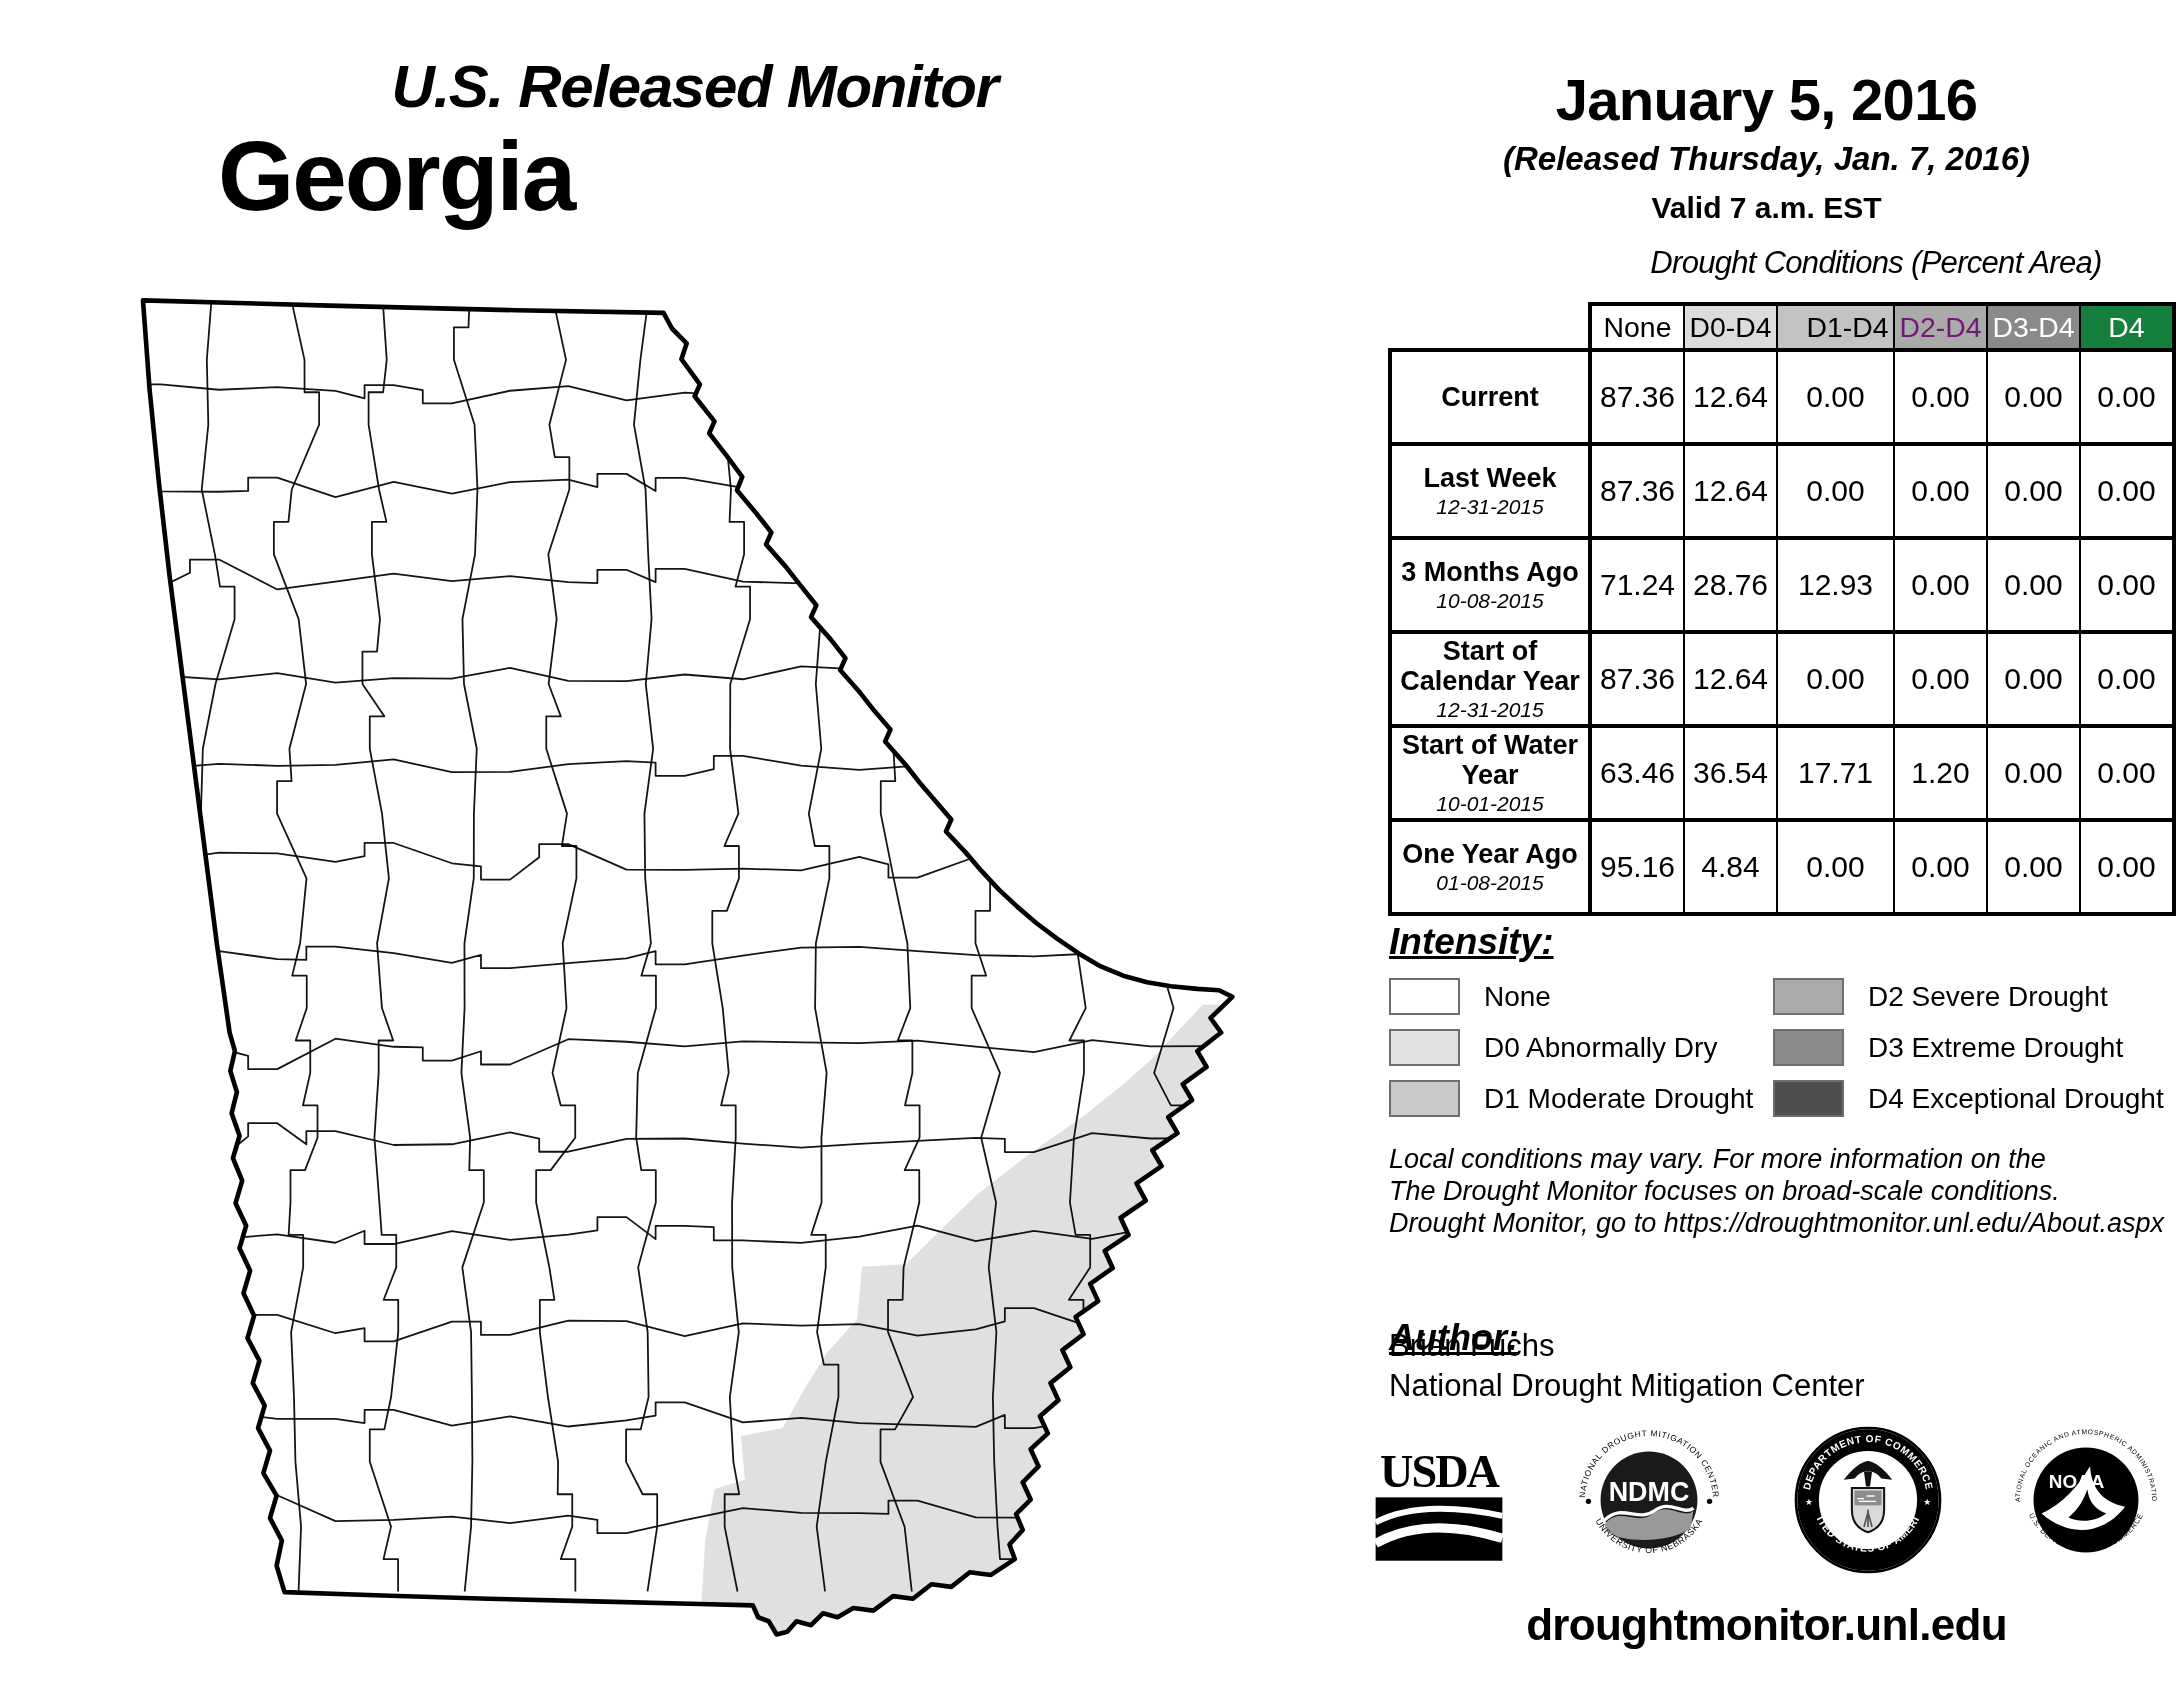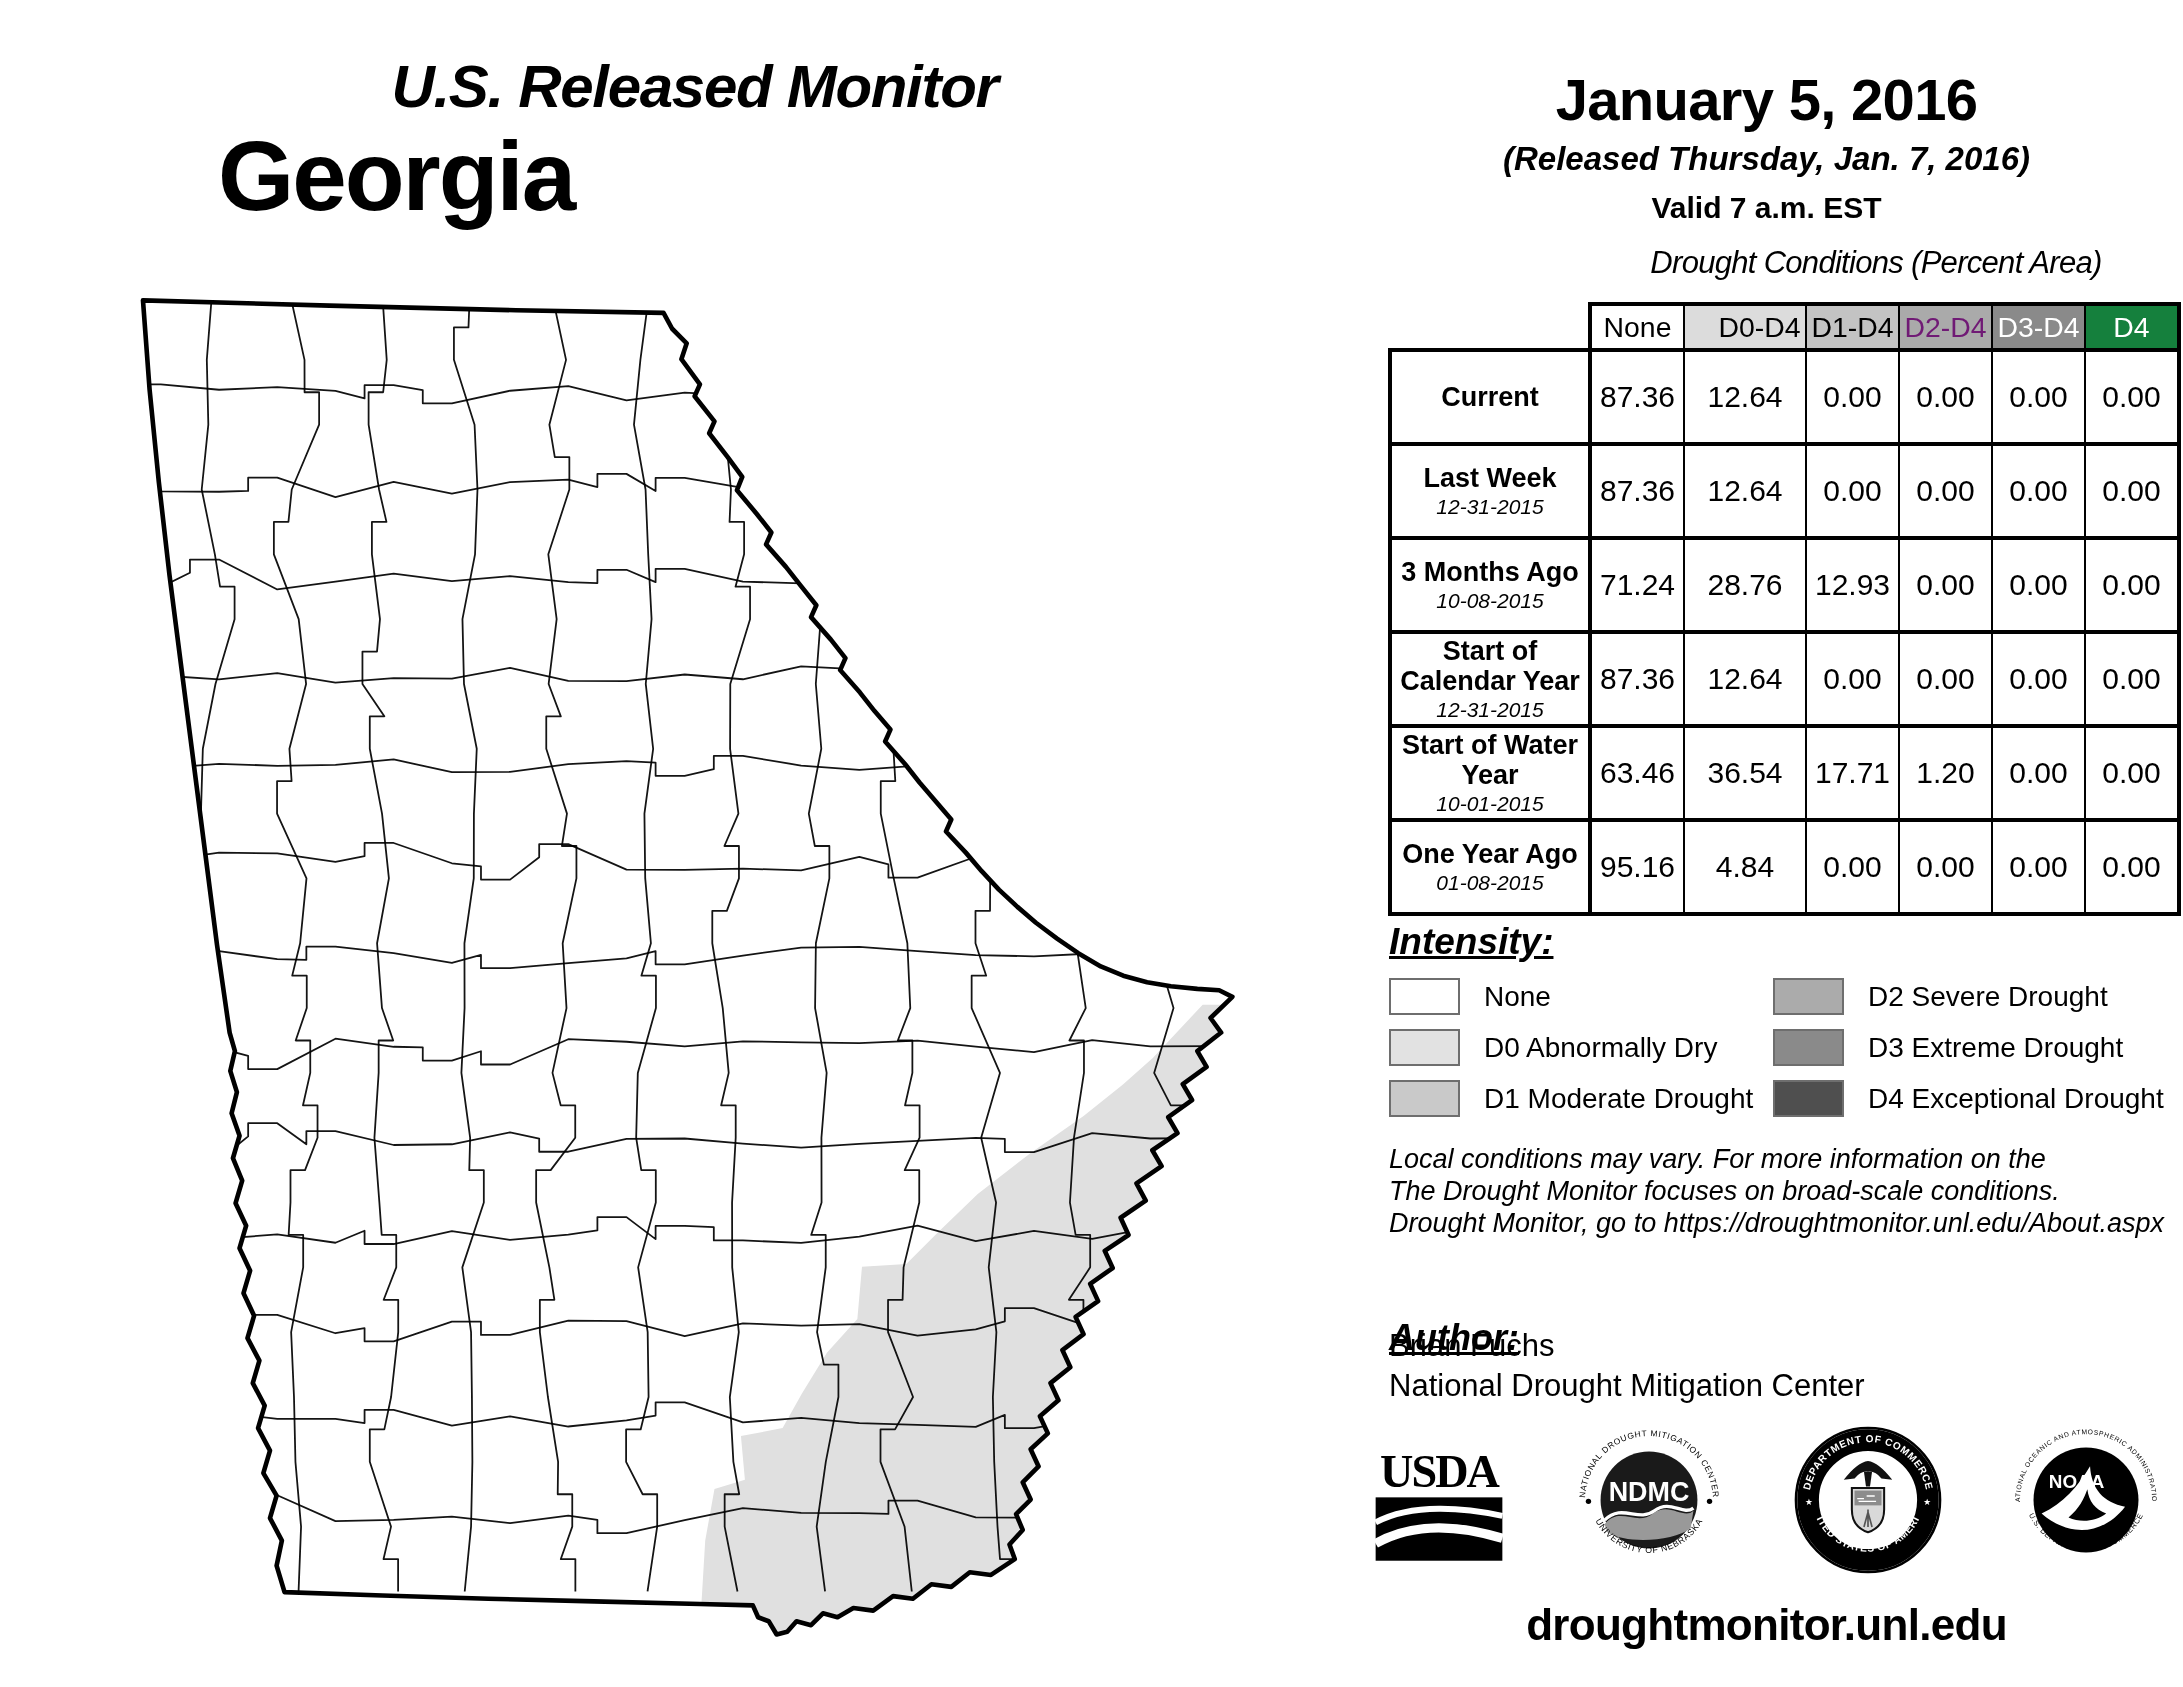--- a/index.html
+++ b/index.html
@@ -141,22 +141,22 @@
 <div class="abs" id="date-line">January 5, 2016</div>
 <div class="abs" id="released-line">(Released Thursday, Jan. 7, 2016)</div>
 <div class="abs" id="valid-line">Valid 7 a.m. EST</div>
 
 <div class="abs" id="table-title">Drought Conditions (Percent Area)</div>
 <table id="dm-table">
   <thead>
       <tr id="dm-head-row">
     <th class="corner"></th>
   <th class="colh first" style="background: rgb(255, 255, 255); color: rgb(0, 0, 0);">None</th>
-        <th class="colh" style="background: rgb(220, 220, 220); color: rgb(0, 0, 0); padding-left: 29px;">D0-D4</th>
-        <th class="colh" style="background: rgb(195, 195, 195); color: rgb(0, 0, 0);">D1-D4</th>
+        <th class="colh" style="background: rgb(220, 220, 220); color: rgb(0, 0, 0);">D0-D4</th>
+        <th class="colh" style="background: rgb(195, 195, 195); color: rgb(0, 0, 0); padding-left: 24px;">D1-D4</th>
         <th class="colh" style="background: rgb(170, 170, 170); color: #701a75;">D2-D4</th>
         <th class="colh" style="background: rgb(138, 138, 138); color: rgb(255, 255, 255);">D3-D4</th>
         <th class="colh last" style="background: #15803d; color: rgb(255, 255, 255);">D4</th>
       </tr>
     </thead>
   <tbody id="dm-body">
       <tr>
         <td class="rowlab">
           <div class="rlabel">Current</div>
         </td>

